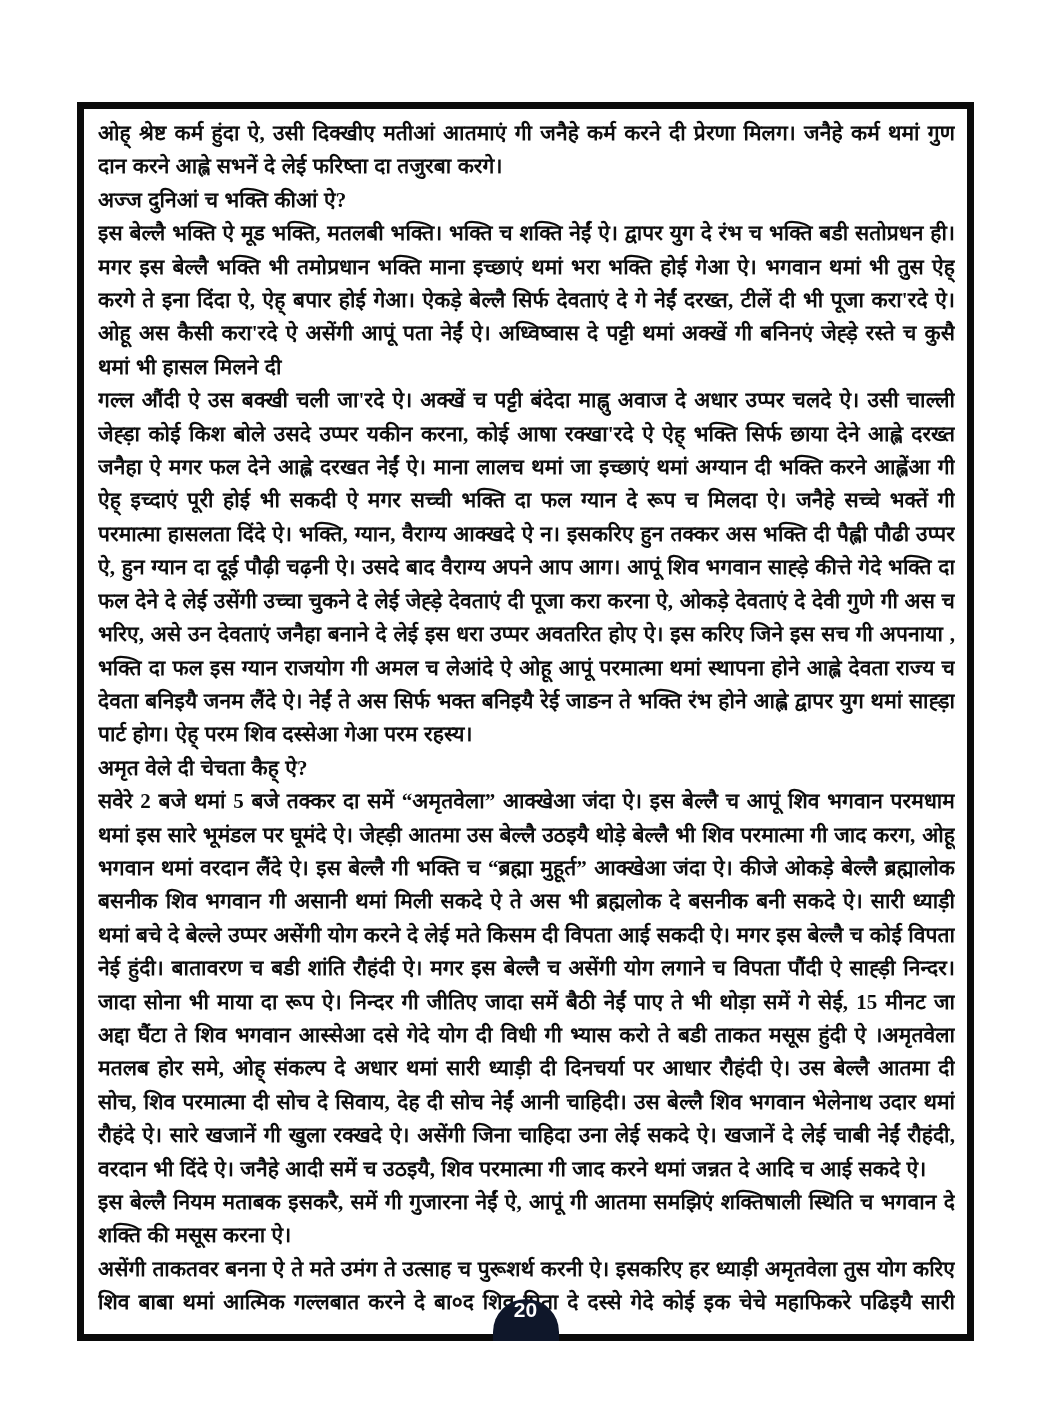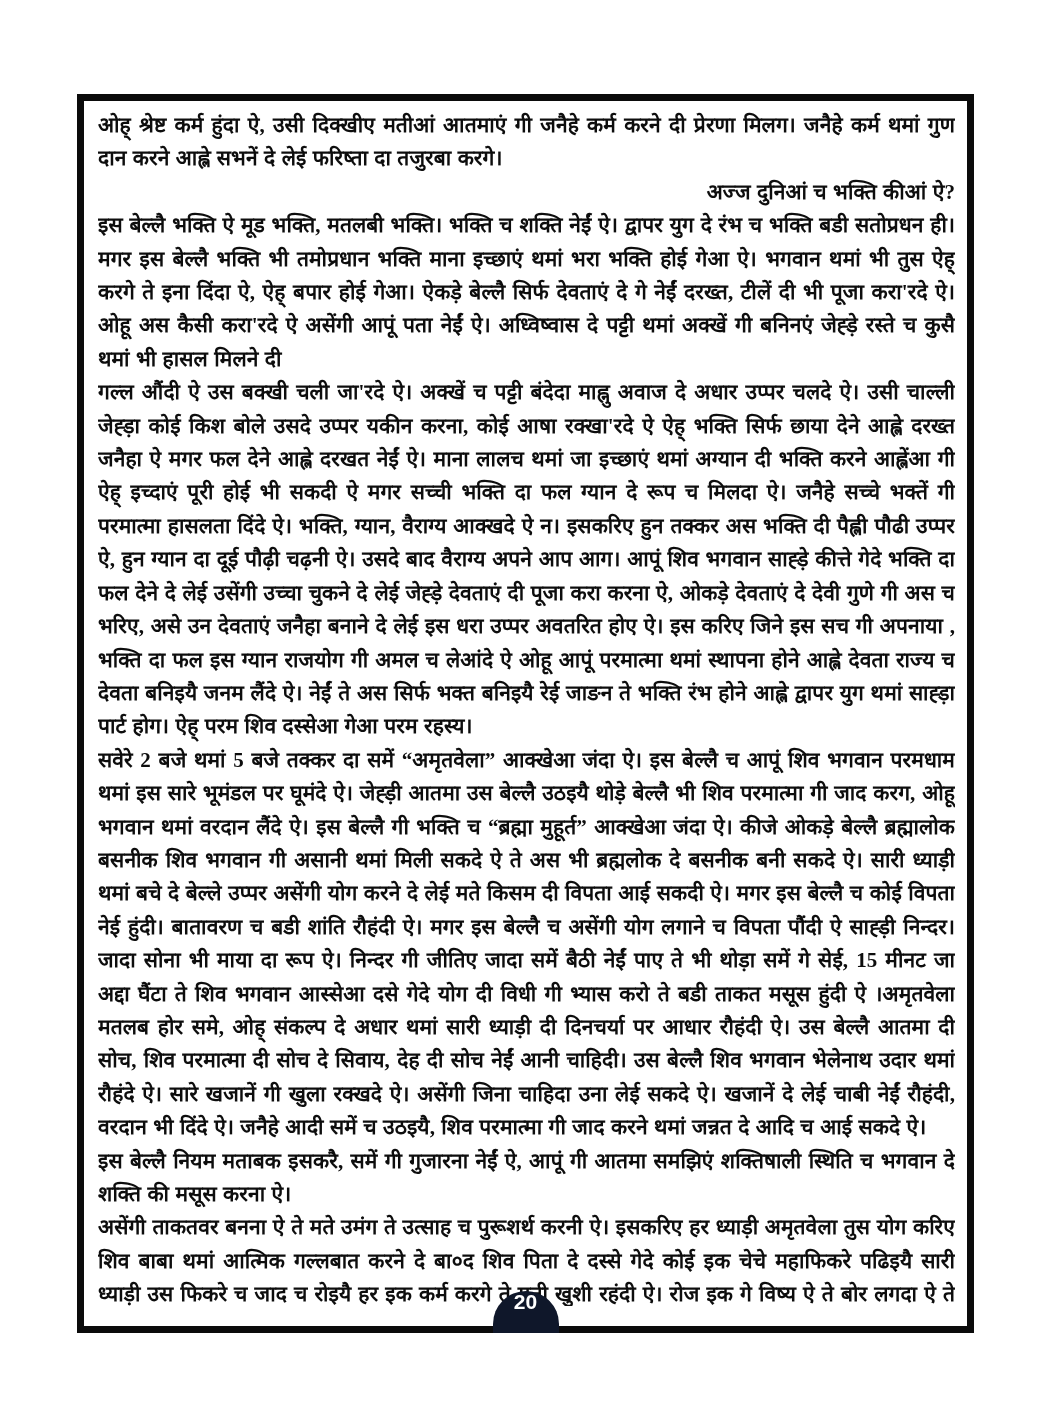--- a/index.html
+++ b/index.html
@@ -11,21 +11,21 @@
     position: relative;
     width: 1050px;
     height: 1425px;
     background: #ffffff;
     font-family: "Liberation Serif", "DejaVu Serif", serif;
     overflow: hidden;
   }
   .frame {
     position: absolute;
     left: 77px;
-    top: 94px;
+    top: 102px;
     width: 883px;  
     height: 1225px;
     border: 7px solid #0b0b0b;
     background: #ffffff;
     box-sizing: content-box;
   }
   .doc-body {
     position: absolute;
     left: 14px;
     top: 8px;
@@ -37,21 +37,21 @@
   .para, .head {
     margin: 0;
     font-size: 21px;
     line-height: 33.4px;
     font-weight: bold;
     text-align: justify;
     letter-spacing: 0.1px;
     word-spacing: 1px;
   }
   .head {
-    text-align: right;
+    text-align: left;
   }
   .page-badge {
     position: absolute;
     left: 50%;
     bottom: -7px;            
     transform: translateX(-50%);
     width: 66px;
     height: 42px;
     background: #0f172a;
     border-radius: 33px 33px 0 0;
@@ -73,20 +73,21 @@
 <body>
 
 <div class="page">
   <div class="frame">
     <div class="doc-body">
 
     <p class="para">ओह् श्रेष्ट कर्म हुंदा ऐ, उसी दिक्खीए मतीआं आतमाएं गी जनैहे कर्म करने दी प्रेरणा मिलग। जनैहे कर्म थमां गुण दान करने आह्ले सभनें दे लेई फरिष्ता दा तजुरबा करगे।</p>
         <p class="head">अज्ज दुनिआं च भक्ति कीआं ऐ?</p>
         <p class="para">इस बेल्लै भक्ति ऐ मूड भक्ति, मतलबी भक्ति। भक्ति च शक्ति नेईं ऐ। द्वापर युग दे रंभ च भक्ति बडी सतोप्रधन ही। मगर इस बेल्लै भक्ति भी तमोप्रधान भक्ति माना इच्छाएं थमां भरा भक्ति होई गेआ ऐ। भगवान थमां भी तुस ऐह् करगे ते इना दिंदा ऐ, ऐह् बपार होई गेआ। ऐकड़े बेल्लै सिर्फ देवताएं दे गे नेईं दरख्त, टीलें दी भी पूजा करा'रदे ऐ। ओहू अस कैसी करा'रदे ऐ असेंगी आपूं पता नेईं ऐ। अध्विष्वास दे पट्टी थमां अक्खें गी बनिनएं जेह्ड़े रस्ते च कुसै थमां भी हासल मिलने दी</p>
         <p class="para">गल्ल औंदी ऐ उस बक्खी चली जा'रदे ऐ। अक्खें च पट्टी बंदेदा माह्नु अवाज दे अधार उप्पर चलदे ऐ। उसी चाल्ली जेह्ड़ा कोई किश बोले उसदे उप्पर यकीन करना, कोई आषा रक्खा'रदे ऐ ऐह् भक्ति सिर्फ छाया देने आह्ले दरख्त जनैहा ऐ मगर फल देने आह्ले दरखत नेईं ऐ। माना लालच थमां जा इच्छाएं थमां अग्यान दी भक्ति करने आह्लेंआ गी ऐह् इच्दाएं पूरी होई भी सकदी ऐ मगर सच्ची भक्ति दा फल ग्यान दे रूप च मिलदा ऐ। जनैहे सच्चे भक्तें गी परमात्मा हासलता दिंदे ऐ। भक्ति, ग्यान, वैराग्य आक्खदे ऐ न। इसकरिए हुन तक्कर अस भक्ति दी पैह्ली पौढी उप्पर ऐ, हुन ग्यान दा दूई पौढ़ी चढ़नी ऐ। उसदे बाद वैराग्य अपने आप आग। आपूं शिव भगवान साह्ड़े कीत्ते गेदे भक्ति दा फल देने दे लेई उसेंगी उच्चा चुकने दे लेई जेह्ड़े देवताएं दी पूजा करा करना ऐ, ओकड़े देवताएं दे देवी गुणे गी अस च भरिए, असे उन देवताएं जनैहा बनाने दे लेई इस धरा उप्पर अवतरित होए ऐ। इस करिए जिने इस सच गी अपनाया , भक्ति दा फल इस ग्यान राजयोग गी अमल च लेआंदे ऐ ओहू आपूं परमात्मा थमां स्थापना होने आह्ले देवता राज्य च देवता बनिइयै जनम लैंदे ऐ। नेईं ते अस सिर्फ भक्त बनिइयै रेई जाङन ते भक्ति रंभ होने आह्ले द्वापर युग थमां साह्ड़ा पार्ट होग। ऐह् परम शिव दस्सेआ गेआ परम रहस्य।</p>
+        <p class="head">अमृत वेले दी चेचता कैह् ऐ?</p>
         <p class="para">सवेरे 2 बजे थमां 5 बजे तक्कर दा समें “अमृतवेला” आक्खेआ जंदा ऐ। इस बेल्लै च आपूं शिव भगवान परमधाम थमां इस सारे भूमंडल पर घूमंदे ऐ। जेह्ड़ी आतमा उस बेल्लै उठइयै थोड़े बेल्लै भी शिव परमात्मा गी जाद करग, ओहू भगवान थमां वरदान लैंदे ऐ। इस बेल्लै गी भक्ति च “ब्रह्मा मुहूर्त” आक्खेआ जंदा ऐ। कीजे ओकड़े बेल्लै ब्रह्मालोक बसनीक शिव भगवान गी असानी थमां मिली सकदे ऐ ते अस भी ब्रह्मलोक दे बसनीक बनी सकदे ऐ। सारी ध्याड़ी थमां बचे दे बेल्ले उप्पर असेंगी योग करने दे लेई मते किसम दी विपता आई सकदी ऐ। मगर इस बेल्लै च कोई विपता नेई हुंदी। बातावरण च बडी शांति रौहंदी ऐ। मगर इस बेल्लै च असेंगी योग लगाने च विपता पौंदी ऐ साह्ड़ी निन्दर। जादा सोना भी माया दा रूप ऐ। निन्दर गी जीतिए जादा समें बैठी नेईं पाए ते भी थोड़ा समें गे सेई, 15 मीनट जा अद्दा घैंटा ते शिव भगवान आस्सेआ दसे गेदे योग दी विधी गी भ्यास करो ते बडी ताकत मसूस हुंदी ऐ ।अमृतवेला मतलब होर समे, ओह् संकल्प दे अधार थमां सारी ध्याड़ी दी दिनचर्या पर आधार रौहंदी ऐ। उस बेल्लै आतमा दी सोच, शिव परमात्मा दी सोच दे सिवाय, देह दी सोच नेईं आनी चाहिदी। उस बेल्लै शिव भगवान भेलेनाथ उदार थमां रौहंदे ऐ। सारे खजानें गी खुला रक्खदे ऐ। असेंगी जिना चाहिदा उना लेई सकदे ऐ। खजानें दे लेई चाबी नेईं रौहंदी, वरदान भी दिंदे ऐ। जनैहे आदी समें च उठइयै, शिव परमात्मा गी जाद करने थमां जन्नत दे आदि च आई सकदे ऐ।</p>
         <p class="para">इस बेल्लै नियम मताबक इसकरै, समें गी गुजारना नेईं ऐ, आपूं गी आतमा समझिएं शक्तिषाली स्थिति च भगवान दे शक्ति की मसूस करना ऐ।</p>
         <p class="para">असेंगी ताकतवर बनना ऐ ते मते उमंग ते उत्साह च पुरूशर्थ करनी ऐ। इसकरिए हर ध्याड़ी अमृतवेला तुस योग करिए शिव बाबा थमां आत्मिक गल्लबात करने दे बा०द शिव पिता दे दस्से गेदे कोई इक चेचे महाफिकरे पढिइयै सारी ध्याड़ी उस फिकरे च जाद च रोइयै हर इक कर्म करगे ते मती खुशी रहंदी ऐ। रोज इक गे विष्य ऐ ते बोर लगदा ऐ ते रोज बक्ख-बक्ख फिकरे गी पढ़ना चाहिदा ऐ।</p>
       </div>
     <div class="page-badge">
       <span>20</span>
     </div>
   </div>
 </div>
 

